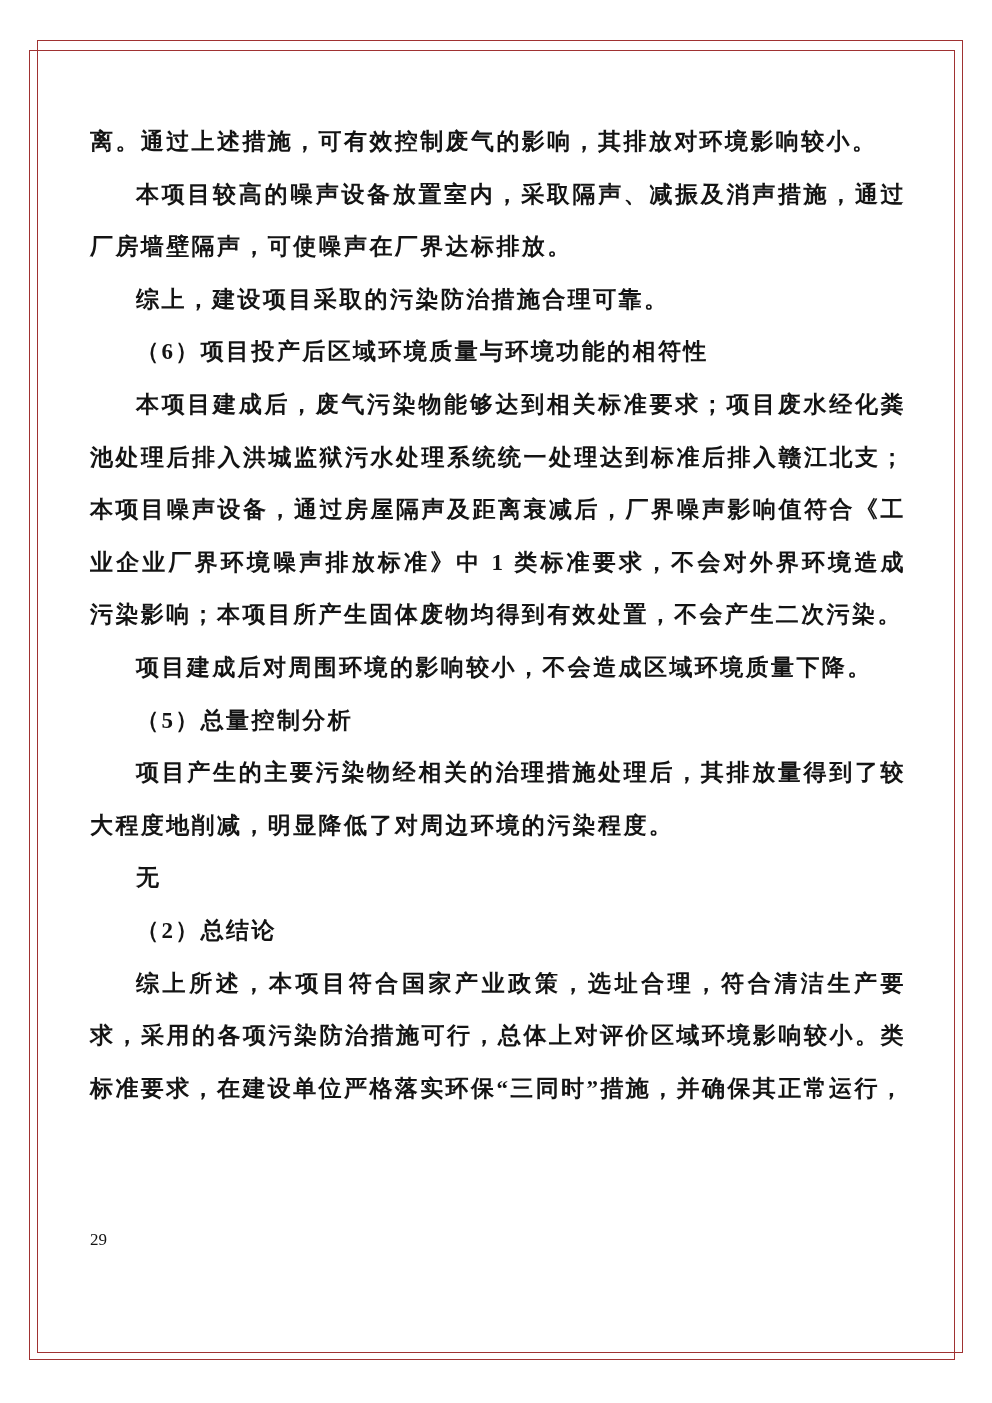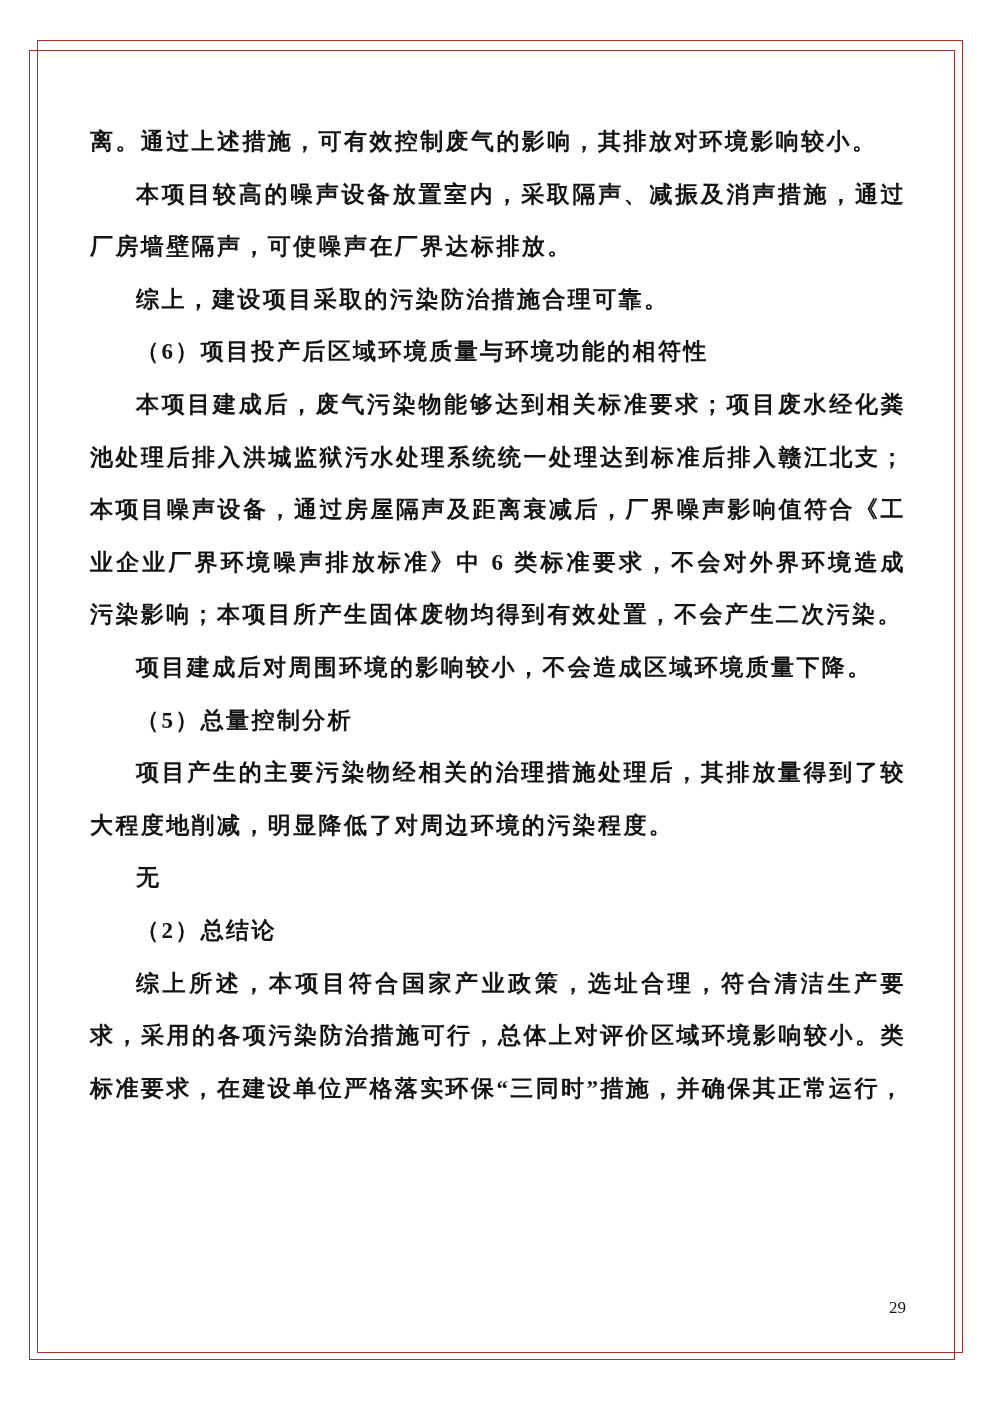--- a/index.html
+++ b/index.html
@@ -52,43 +52,43 @@
   .content p {
     margin: 0;
     padding: 0;
   }
   .content p.indent {
     text-indent: 2em;
   }
   .page-footer {
     position: absolute;
     left: 90px;
-    top: 1296px;
+    top: 1228px;
     width: 816px;
-    text-align: right;
+    text-align: left;
     font-size: 17px;
     line-height: 24px;
     letter-spacing: 0;
     color: #141414;
   }
 </style>
 </head>
 <body>
 
 <div class="page">
 
   <div class="frame-outer"></div>
   <div class="frame-inner"></div>
 
   <div class="content">
     <p>离。通过上述措施，可有效控制废气的影响，其排放对环境影响较小。</p>
     <p class="indent">本项目较高的噪声设备放置室内，采取隔声、减振及消声措施，通过厂房墙壁隔声，可使噪声在厂界达标排放。</p>
     <p class="indent">综上，建设项目采取的污染防治措施合理可靠。</p>
     <p class="indent">（6）项目投产后区域环境质量与环境功能的相符性</p>
-    <p class="indent">本项目建成后，废气污染物能够达到相关标准要求；项目废水经化粪池处理后排入洪城监狱污水处理系统统一处理达到标准后排入赣江北支；本项目噪声设备，通过房屋隔声及距离衰减后，厂界噪声影响值符合《工业企业厂界环境噪声排放标准》中 6 类标准要求，不会对外界环境造成污染影响；本项目所产生固体废物均得到有效处置，不会产生二次污染。</p>
+    <p class="indent">本项目建成后，废气污染物能够达到相关标准要求；项目废水经化粪池处理后排入洪城监狱污水处理系统统一处理达到标准后排入赣江北支；本项目噪声设备，通过房屋隔声及距离衰减后，厂界噪声影响值符合《工业企业厂界环境噪声排放标准》中 1 类标准要求，不会对外界环境造成污染影响；本项目所产生固体废物均得到有效处置，不会产生二次污染。</p>
     <p class="indent">项目建成后对周围环境的影响较小，不会造成区域环境质量下降。</p>
     <p class="indent">（5）总量控制分析</p>
     <p class="indent">项目产生的主要污染物经相关的治理措施处理后，其排放量得到了较大程度地削减，明显降低了对周边环境的污染程度。</p>
     <p class="indent">无</p>
     <p class="indent">（2）总结论</p>
     <p class="indent">综上所述，本项目符合国家产业政策，选址合理，符合清洁生产要求，采用的各项污染防治措施可行，总体上对评价区域环境影响较小。类标准要求，在建设单位严格落实环保“三同时”措施，并确保其正常运行，</p>
   </div>
 
   <div class="page-footer">29</div>
 

